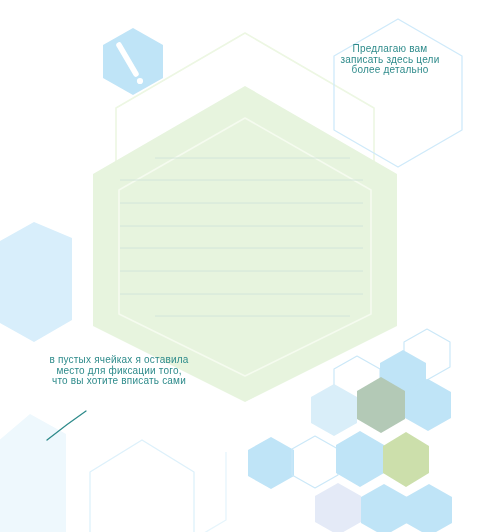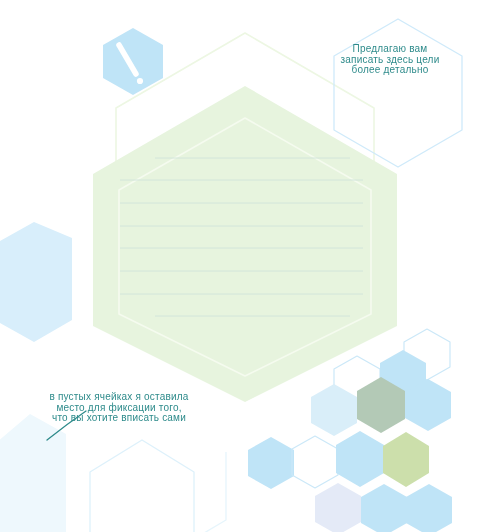--- a/index.html
+++ b/index.html
@@ -34,21 +34,21 @@
     white-space: pre-line;
     pointer-events: none;
   }
   #note-top-right {
     left: 335px;
     top: 44px;
     width: 110px;
   }
   #note-bottom-left {
     left: 47px;
-    top: 392px;
+    top: 355px;
     width: 144px;
   }
 </style>
 </head>
 <body>
 
 <div id="page">
 
   <svg id="artboard" viewBox="0 0 500 532" aria-hidden="true">
 

